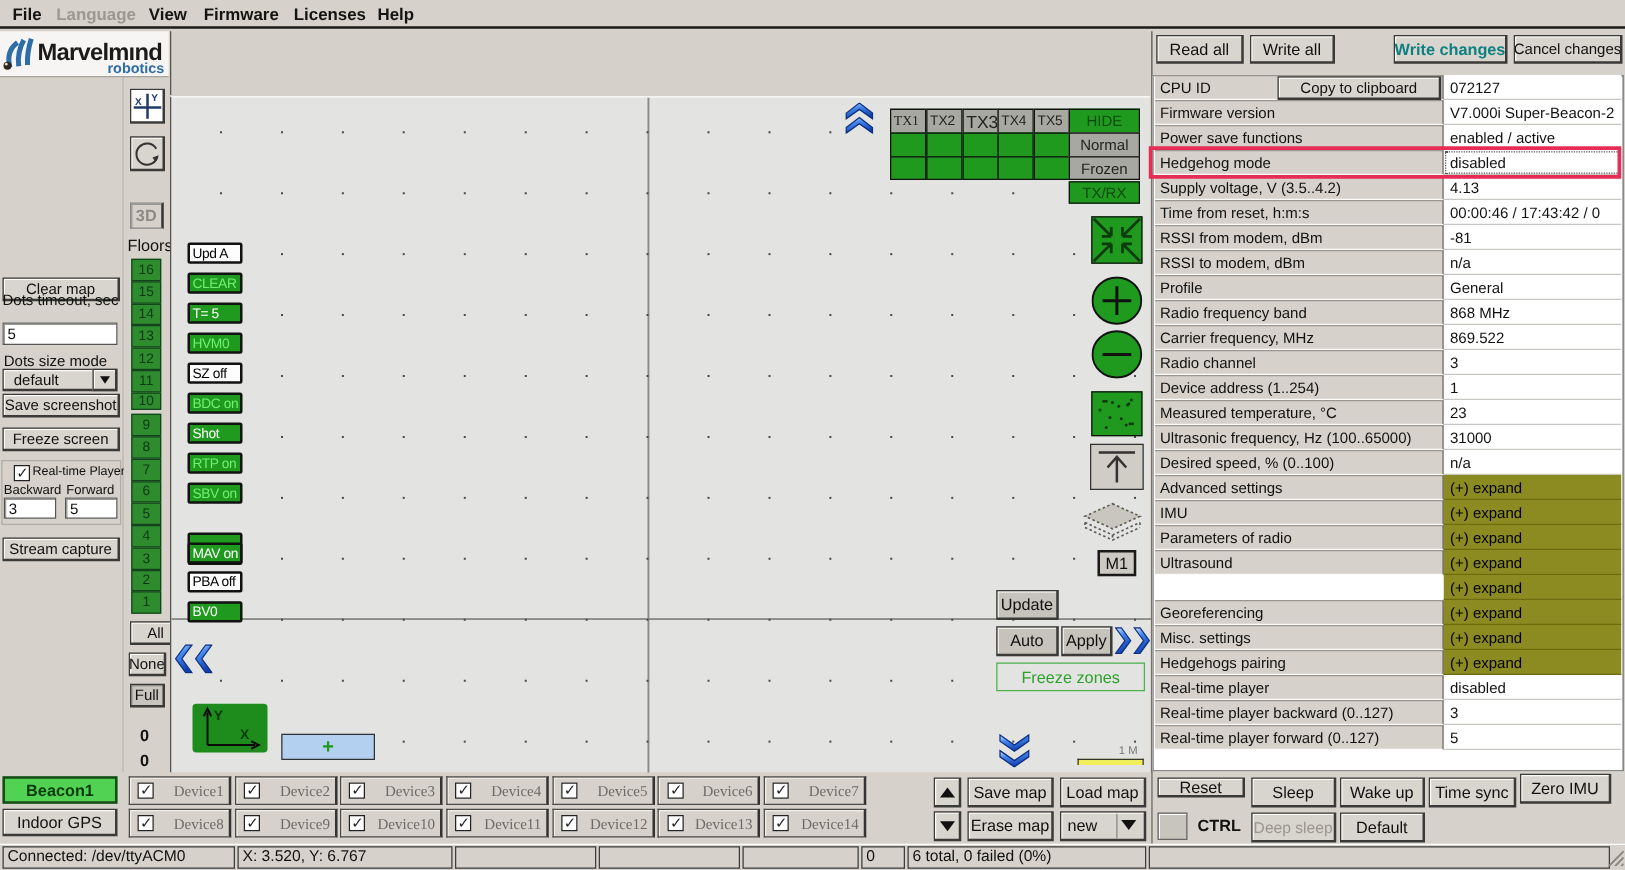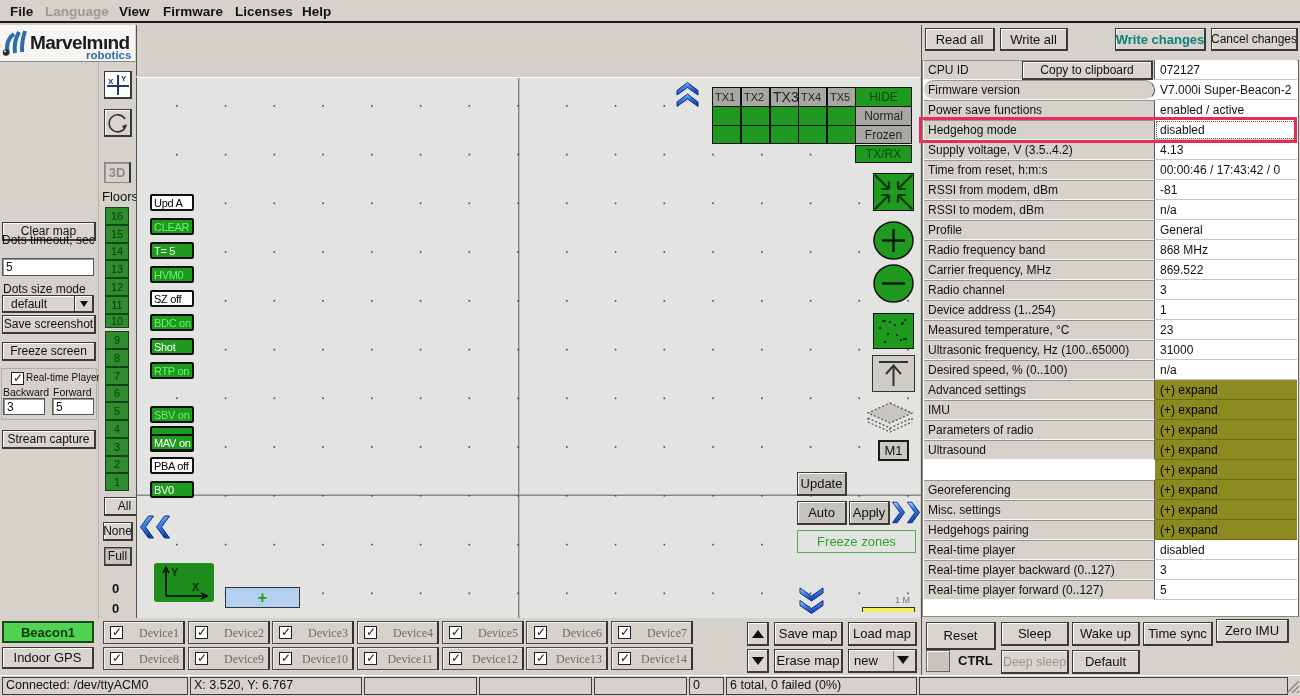--- a/index.html
+++ b/index.html
@@ -284,21 +284,21 @@
     </svg>
 </div>
 <div class="wbtn" style="left:150px;top:194px;width:44px;height:17px;">Upd A</div>
 <div class="gbtn" style="left:150px;top:218px;width:44px;height:17px;color:#6ff06f;">CLEAR</div>
 <div class="gbtn" style="left:150px;top:242px;width:44px;height:17px;color:#fff;">T= 5</div>
 <div class="gbtn" style="left:150px;top:266px;width:44px;height:17px;color:#6ff06f;">HVM0</div>
 <div class="wbtn" style="left:150px;top:290px;width:44px;height:17px;">SZ off</div>
 <div class="gbtn" style="left:150px;top:314px;width:44px;height:17px;color:#6ff06f;">BDC on</div>
 <div class="gbtn" style="left:150px;top:338px;width:44px;height:17px;color:#fff;">Shot</div>
 <div class="gbtn" style="left:150px;top:362px;width:44px;height:17px;color:#6ff06f;">RTP on</div>
-<div class="gbtn" style="left:150px;top:386px;width:44px;height:17px;color:#6ff06f;margin-top:20px;">SBV on</div>
+<div class="gbtn" style="left:150px;top:386px;width:44px;height:17px;color:#6ff06f;">SBV on</div>
 <div class="gbtn" style="left:150px;top:426px;width:44px;height:26px;color:#6ff06f;text-align:center;">MGV on</div>
 <div class="gbtn" style="left:150px;top:434px;width:44px;height:17px;color:#fff;">MAV on</div>
 <div class="wbtn" style="left:150px;top:457px;width:44px;height:17px;">PBA off</div>
 <div class="gbtn" style="left:150px;top:481px;width:44px;height:17px;color:#fff;">BV0</div>
 <svg class="abs" style="left:676px;top:82px;" width="23" height="25" viewBox="0 0 23 25">
     <defs>
       <linearGradient id="bg1" x1="0" y1="0" x2="0.4" y2="1">
         <stop offset="0" stop-color="#d5e8ff"></stop>
         <stop offset="0.4" stop-color="#4488ee"></stop>
         <stop offset="1" stop-color="#1040b0"></stop>
@@ -321,21 +321,21 @@
       <path d="M21.5 1 L29.5 12 L21.5 23 L16.5 23 L24.5 12 L16.5 1 Z"></path>
     </g>
   </svg>
 <svg class="abs" style="left:799px;top:587px;" width="25" height="27" viewBox="0 0 25 27">
     <g fill="url(#bg1)" stroke="#0d2f7e" stroke-width="1">
       <path d="M1 1 L12.5 9 L24 1 L24 6 L12.5 14 L1 6 Z"></path>
       <path d="M1 13.5 L12.5 21.5 L24 13.5 L24 18.5 L12.5 26.5 L1 18.5 Z"></path>
     </g>
   </svg>
 <div class="abs" style="left:712px;top:87px;width:200px;height:57px;border:1px solid #111;background:#1f9a1f;"></div>
-<div class="abs" style="left:712px;top:87px;width:29px;height:20px;background:#a8a8a2;border:1px solid #111;font-size:11px;color:#222;display:flex;align-items:center;padding-left:2px;">TX1</div>
+<div class="abs" style="left:712px;top:87px;width:29px;height:20px;background:#a8a8a2;border:1px solid #111;font-size:11px;color:#222;display:flex;align-items:center;padding-left:2px;font-family:Liberation Serif, serif;">TX1</div>
 <div class="abs" style="left:712px;top:106px;width:29px;height:20px;background:#1f9a1f;border:1px solid #111;"></div>
 <div class="abs" style="left:712px;top:125px;width:29px;height:19px;background:#1f9a1f;border:1px solid #111;"></div>
 <div class="abs" style="left:741px;top:87px;width:29px;height:20px;background:#a8a8a2;border:1px solid #111;font-size:11px;color:#222;display:flex;align-items:center;padding-left:2px;">TX2</div>
 <div class="abs" style="left:741px;top:106px;width:29px;height:20px;background:#1f9a1f;border:1px solid #111;"></div>
 <div class="abs" style="left:741px;top:125px;width:29px;height:19px;background:#1f9a1f;border:1px solid #111;"></div>
 <div class="abs" style="left:770px;top:87px;width:29px;height:20px;background:#a8a8a2;border:1px solid #111;font-size:14px;color:#222;display:flex;align-items:center;padding-left:2px;">TX3</div>
 <div class="abs" style="left:770px;top:106px;width:29px;height:20px;background:#1f9a1f;border:1px solid #111;"></div>
 <div class="abs" style="left:770px;top:125px;width:29px;height:19px;background:#1f9a1f;border:1px solid #111;"></div>
 <div class="abs" style="left:798px;top:87px;width:29px;height:20px;background:#a8a8a2;border:1px solid #111;font-size:11px;color:#222;display:flex;align-items:center;padding-left:2px;">TX4</div>
 <div class="abs" style="left:798px;top:106px;width:29px;height:20px;background:#1f9a1f;border:1px solid #111;"></div>
@@ -415,21 +415,21 @@
 <div class="abs" style="left:921px;top:25px;width:379px;height:652px;background:#d6d2cb;border-left:1px solid #55534e;"></div>
 <div class="btn" style="left:925px;top:28px;width:70px;height:23px;font-size:13px;">Read all</div>
 <div class="btn" style="left:1000px;top:28px;width:68px;height:23px;font-size:13px;">Write all</div>
 <div class="btn" style="left:1115px;top:28px;width:91px;height:23px;font-size:13px;">
     <span style="color:#0e8080;font-weight:bold;">Write changes</span>
   </div>
 <div class="btn" style="left:1211px;top:28px;width:87px;height:23px;font-size:12px;">Cancel changes</div>
 <div class="abs" style="left:922px;top:60px;width:377px;height:557px;background:#fff;border:1px solid #888;border-right:1px solid #666;"></div>
 <div class="trow" style="top:60px;">CPU ID</div>
 <div class="tval" style="top:60px;">072127</div>
-<div class="trow" style="top:80px;border-radius:10px;">Firmware version</div>
+<div class="trow" style="top:80px;">Firmware version</div>
 <div class="tval" style="top:80px;">V7.000i Super-Beacon-2</div>
 <div class="trow" style="top:100px;">Power save functions</div>
 <div class="tval" style="top:100px;">enabled / active</div>
 <div class="trow" style="top:120px;">Hedgehog mode</div>
 <div class="tval" style="top:120px;">disabled</div>
 <div class="trow" style="top:140px;">Supply voltage, V (3.5..4.2)</div>
 <div class="tval" style="top:140px;">4.13</div>
 <div class="trow" style="top:160px;">Time from reset, h:m:s</div>
 <div class="tval" style="top:160px;">00:00:46 / 17:43:42 / 0</div>
 <div class="trow" style="top:180px;">RSSI from modem, dBm</div>
@@ -470,21 +470,21 @@
 <div class="tval texp" style="top:520px;">(+) expand</div>
 <div class="trow" style="top:540px;">Real-time player</div>
 <div class="tval" style="top:540px;">disabled</div>
 <div class="trow" style="top:560px;">Real-time player backward (0..127)</div>
 <div class="tval" style="top:560px;">3</div>
 <div class="trow" style="top:580px;">Real-time player forward (0..127)</div>
 <div class="tval" style="top:580px;">5</div>
 <div class="btn" style="left:1022px;top:61px;width:131px;height:19px;font-size:12px;">Copy to clipboard</div>
 <div class="abs" style="left:1156px;top:121px;width:140px;height:18px;border:1px dotted #555;"></div>
 <div class="abs" style="left:919px;top:117px;width:378px;height:26px;border:3px solid #e52d55;"></div>
-<div class="btn" style="left:926px;top:622px;width:70px;height:28px;font-size:13px;">Reset</div>
+<div class="btn" style="left:926px;top:622px;width:70px;height:16px;font-size:13px;">Reset</div>
 <div class="btn" style="left:1001px;top:622px;width:68px;height:24px;font-size:13px;">Sleep</div>
 <div class="btn" style="left:1072px;top:622px;width:68px;height:24px;font-size:13px;">Wake up</div>
 <div class="btn" style="left:1143px;top:622px;width:70px;height:24px;font-size:13px;">Time sync</div>
 <div class="btn" style="left:1216px;top:619px;width:73px;height:24px;font-size:13px;">Zero IMU</div>
 <div class="abs" style="left:926px;top:650px;width:24px;height:22px;background:#c8c4be;border:1px solid #666;box-shadow:inset 1px 1px 0 #fff;"></div>
 <div class="lbl" style="left:958px;top:653px;font-size:13px;font-weight:bold;">CTRL</div>
 <div class="abs" style="left:996px;top:650px;width:1px;height:22px;"></div>
 <div class="btn" style="left:1001px;top:650px;width:68px;height:24px;font-size:12.5px;">
     <span style="color:#9a968f;">Deep sleep</span>
   </div>

